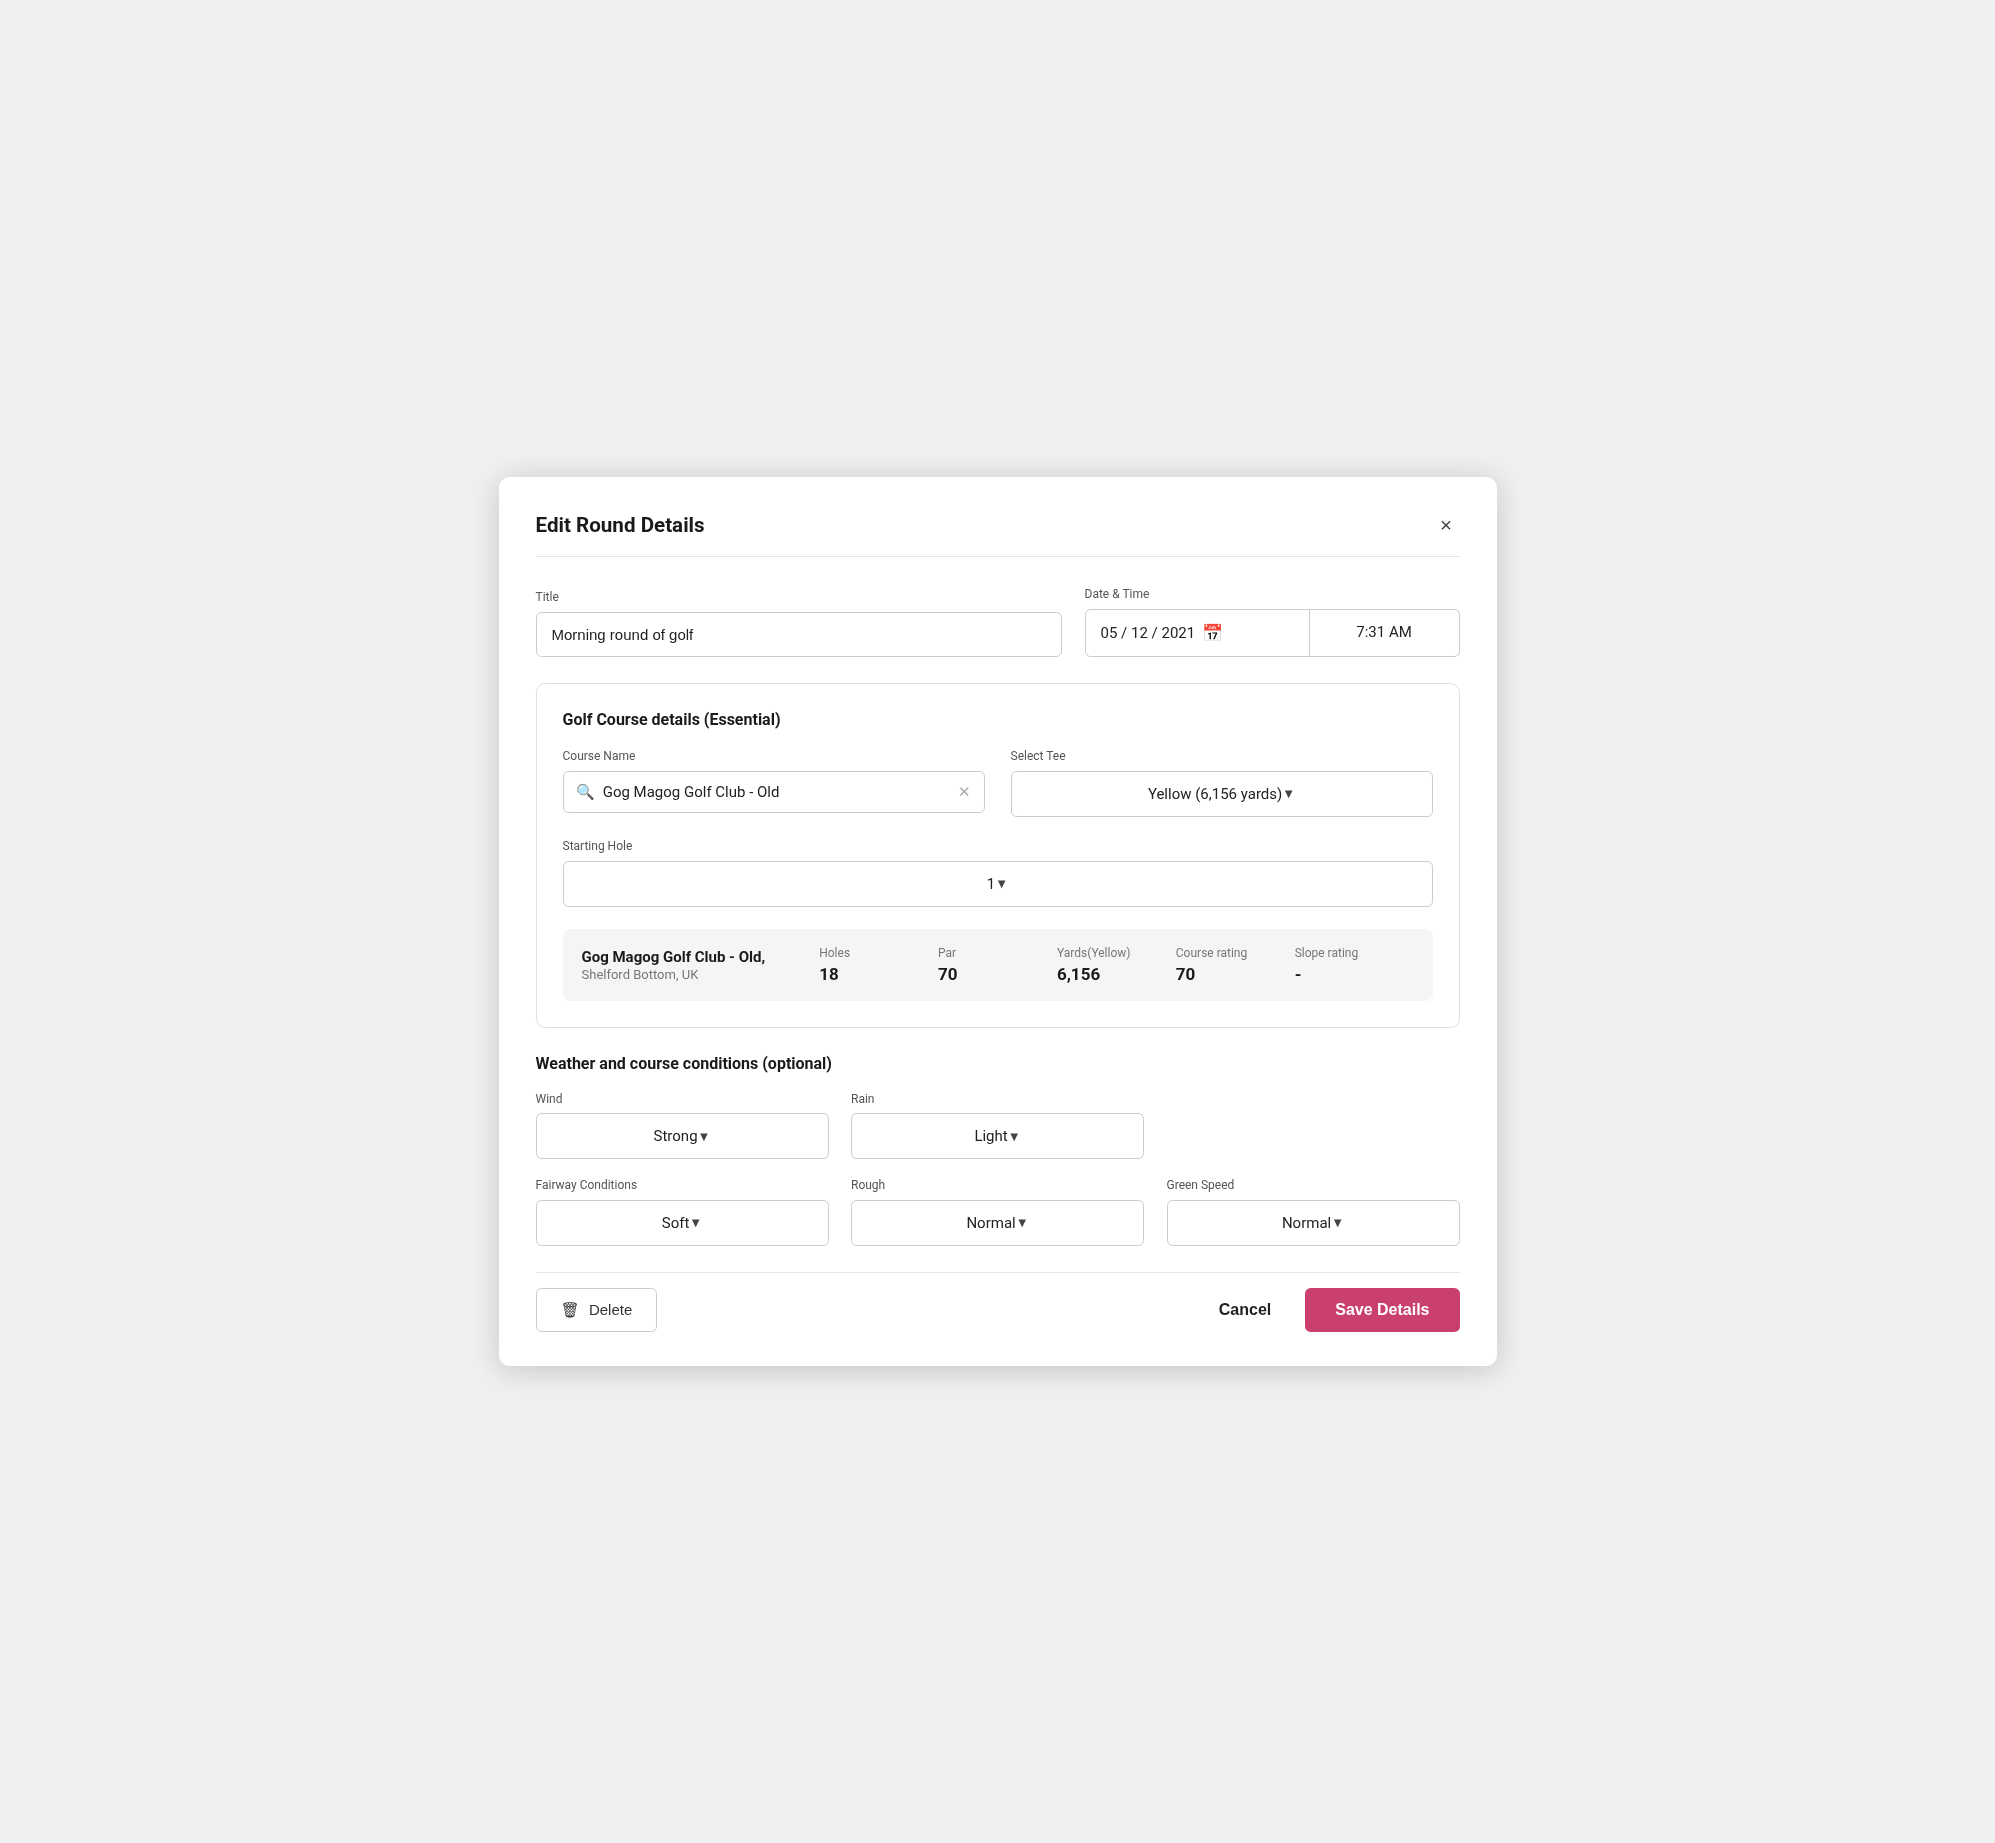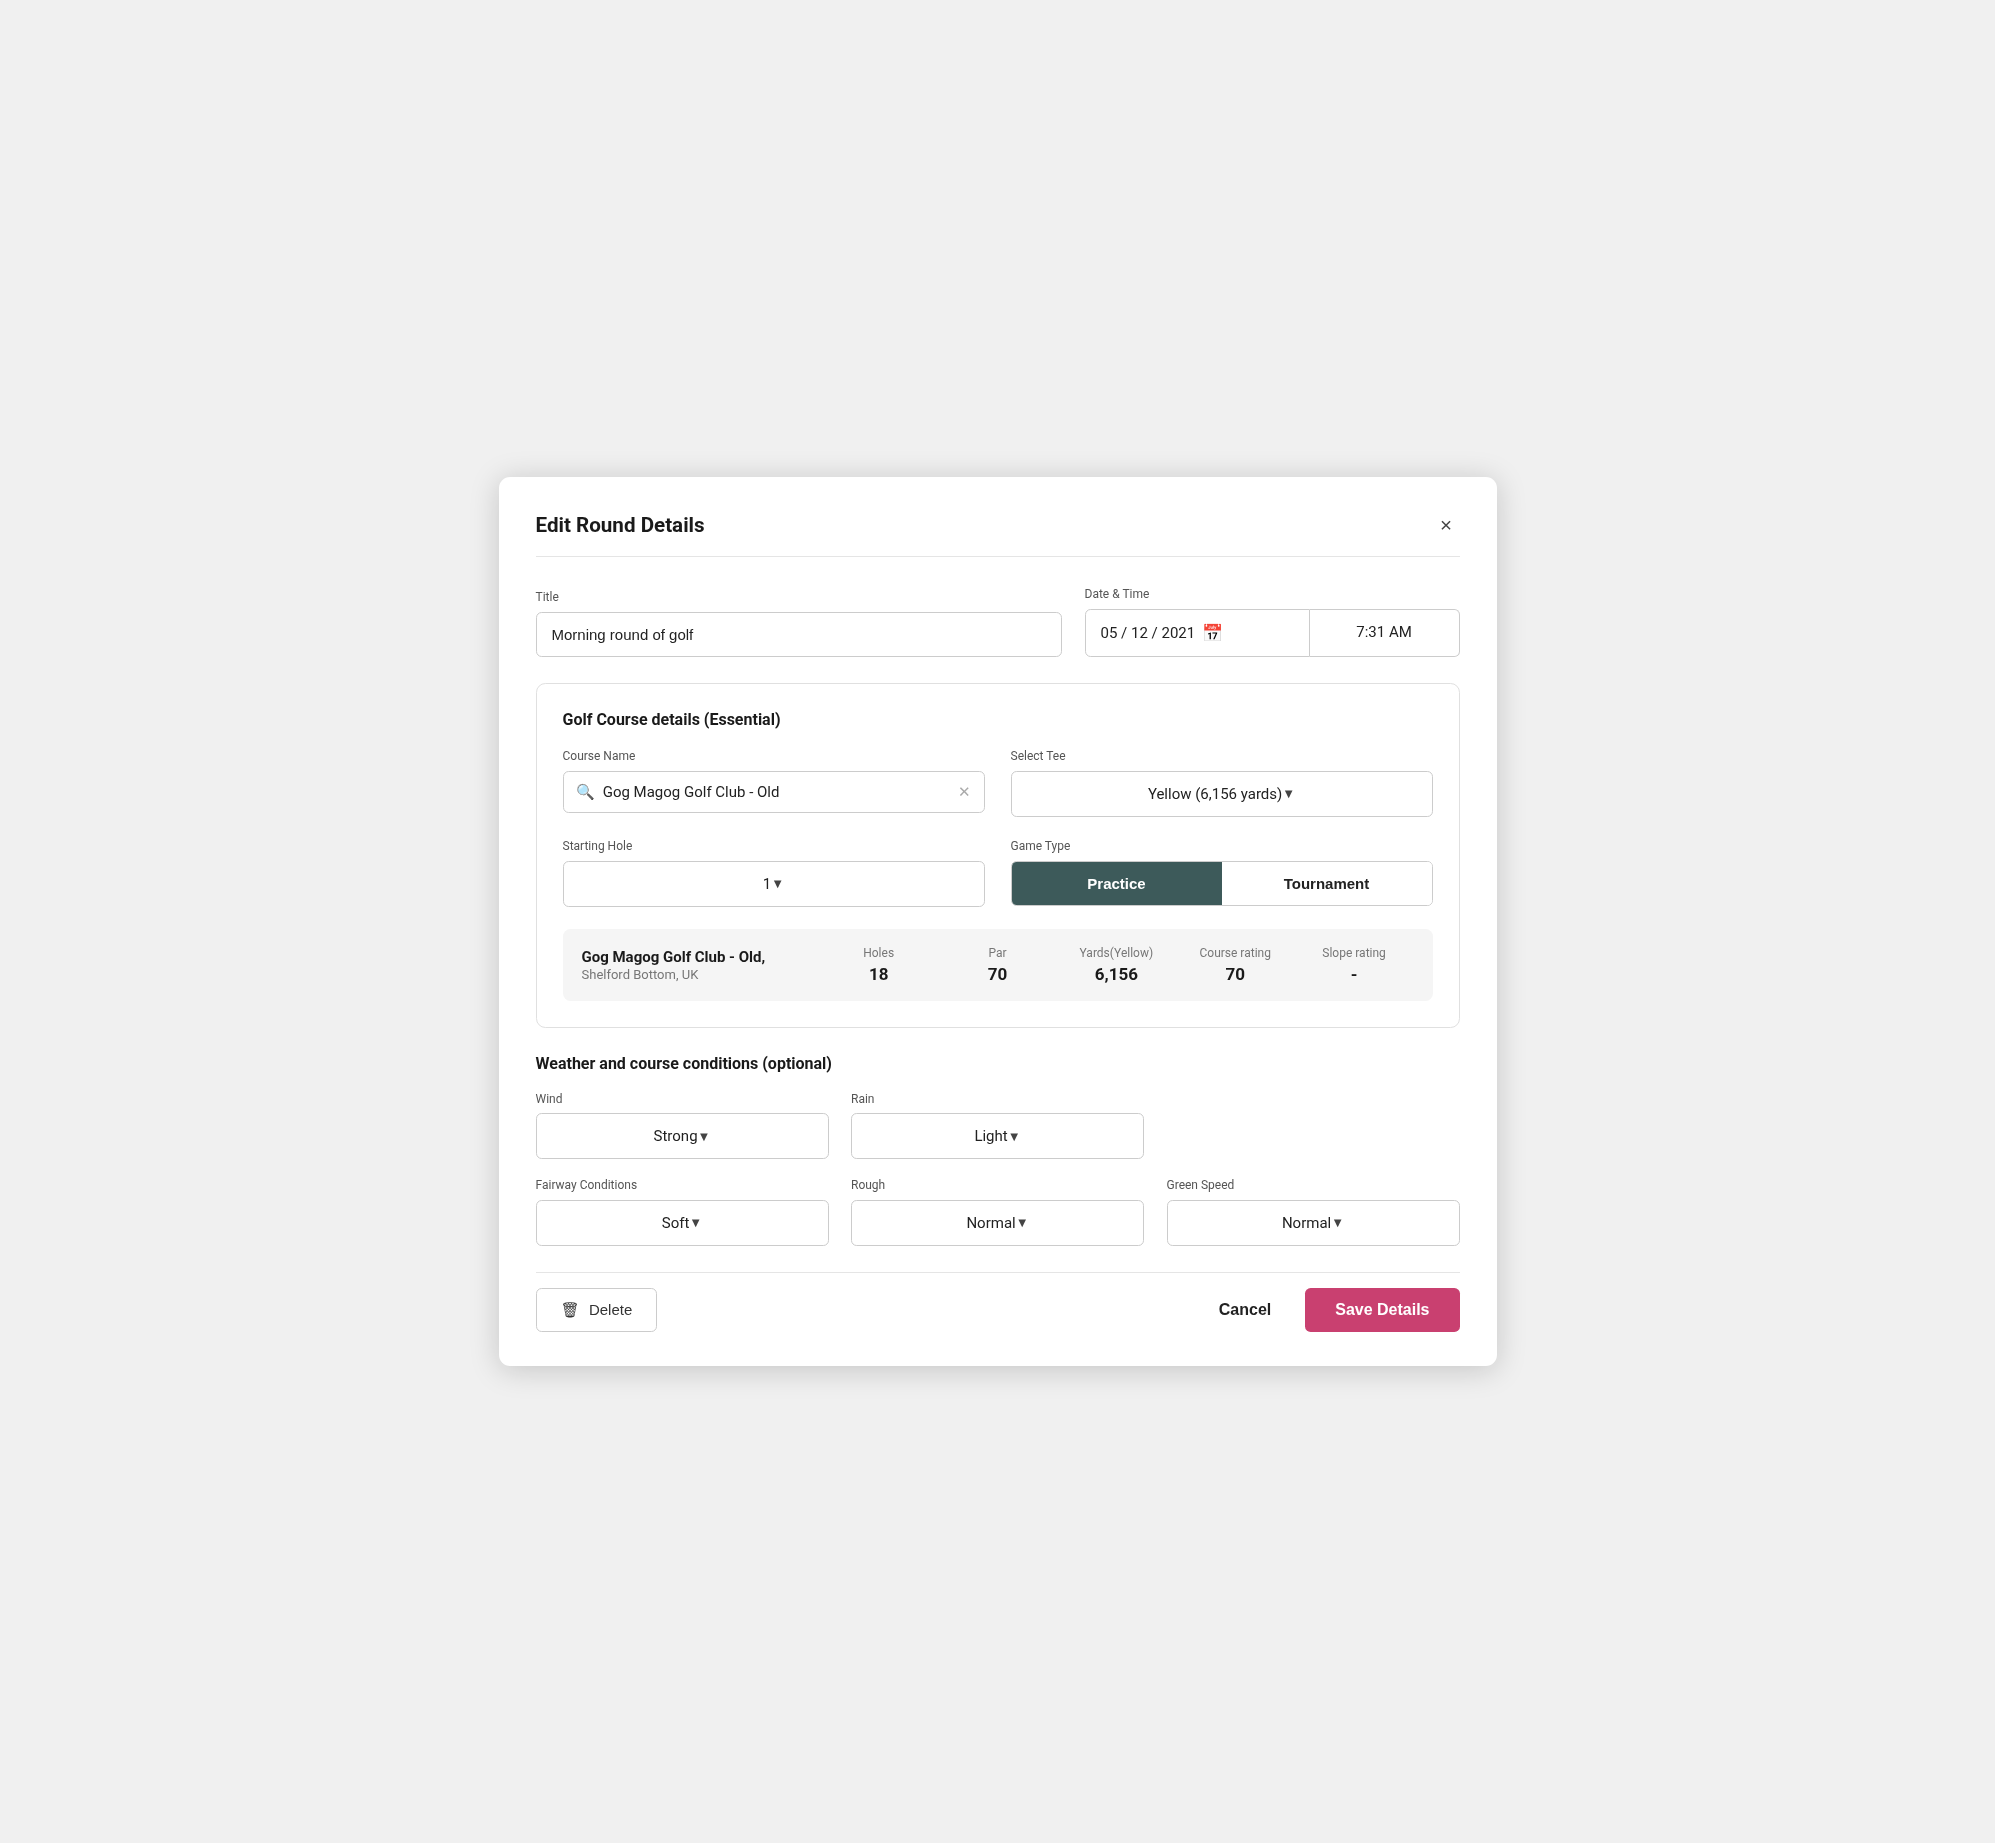--- a/index.html
+++ b/index.html
@@ -202,21 +202,21 @@
       font-weight: 700;
       color: #1a1a1a;
     }
     .course-info-name .sub-name {
       font-size: 13px;
       color: #777;
       margin-top: 1.9px;
     }
     .course-stat {
       flex: 1;
-      text-align: center;
+      text-align: left;
     }
     .course-stat .stat-label {
       font-size: 12px;
       color: #777;
       margin-bottom: 3.7px;
     }
     .course-stat .stat-value {
       font-size: 17px;
       font-weight: 700;
       color: #1a1a1a;
@@ -341,27 +341,20 @@
     <div class="two-col">
 
       <div class="col-half field-group">
         <span class="field-label">Starting Hole</span>
         <div class="select-box">
           <span>1</span>
           <span class="chevron">▼</span>
         </div>
       </div>
 
-      <div class="col-half field-group">
-        <span class="field-label">Game Type</span>
-        <div class="game-type-toggle">
-          <button class="game-type-btn active">Practice</button>
-          <button class="game-type-btn inactive">Tournament</button>
-        </div>
-      </div>
     </div>
 
     <div class="course-info-row">
       <div class="course-info-name">
         <div class="main-name">Gog Magog Golf Club - Old,</div>
         <div class="sub-name">Shelford Bottom, UK</div>
       </div>
       <div class="course-stat">
         <div class="stat-label">Holes</div>
         <div class="stat-value">18</div>

